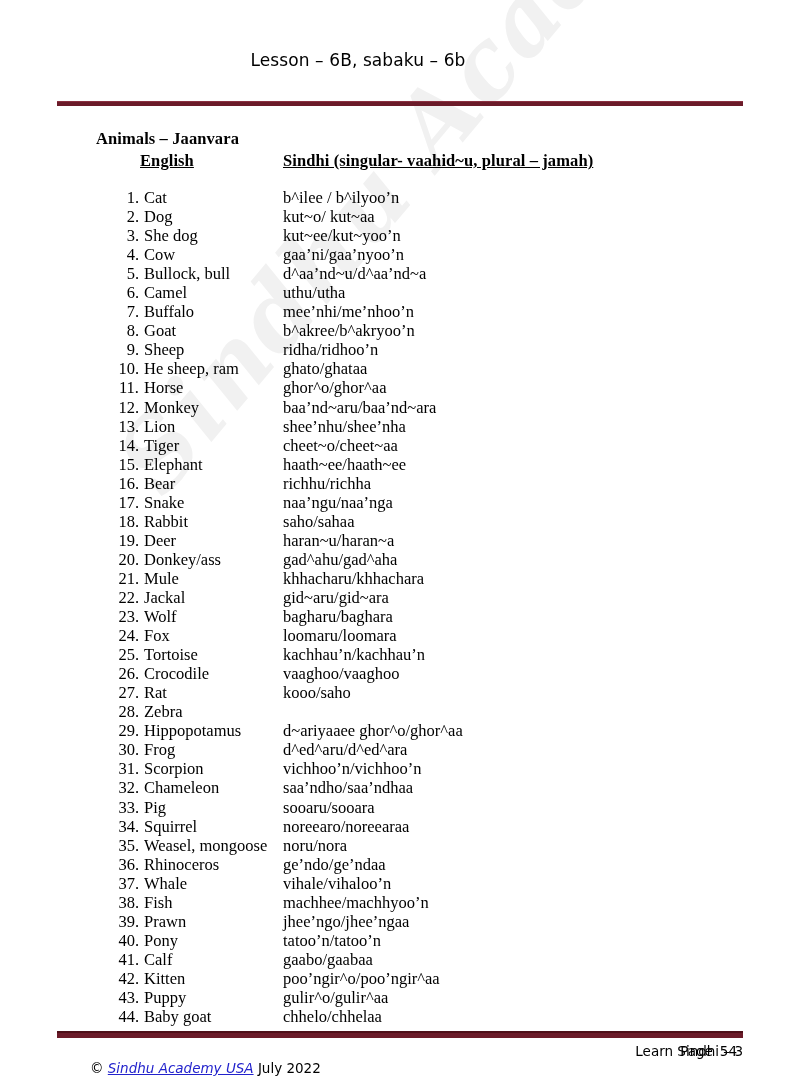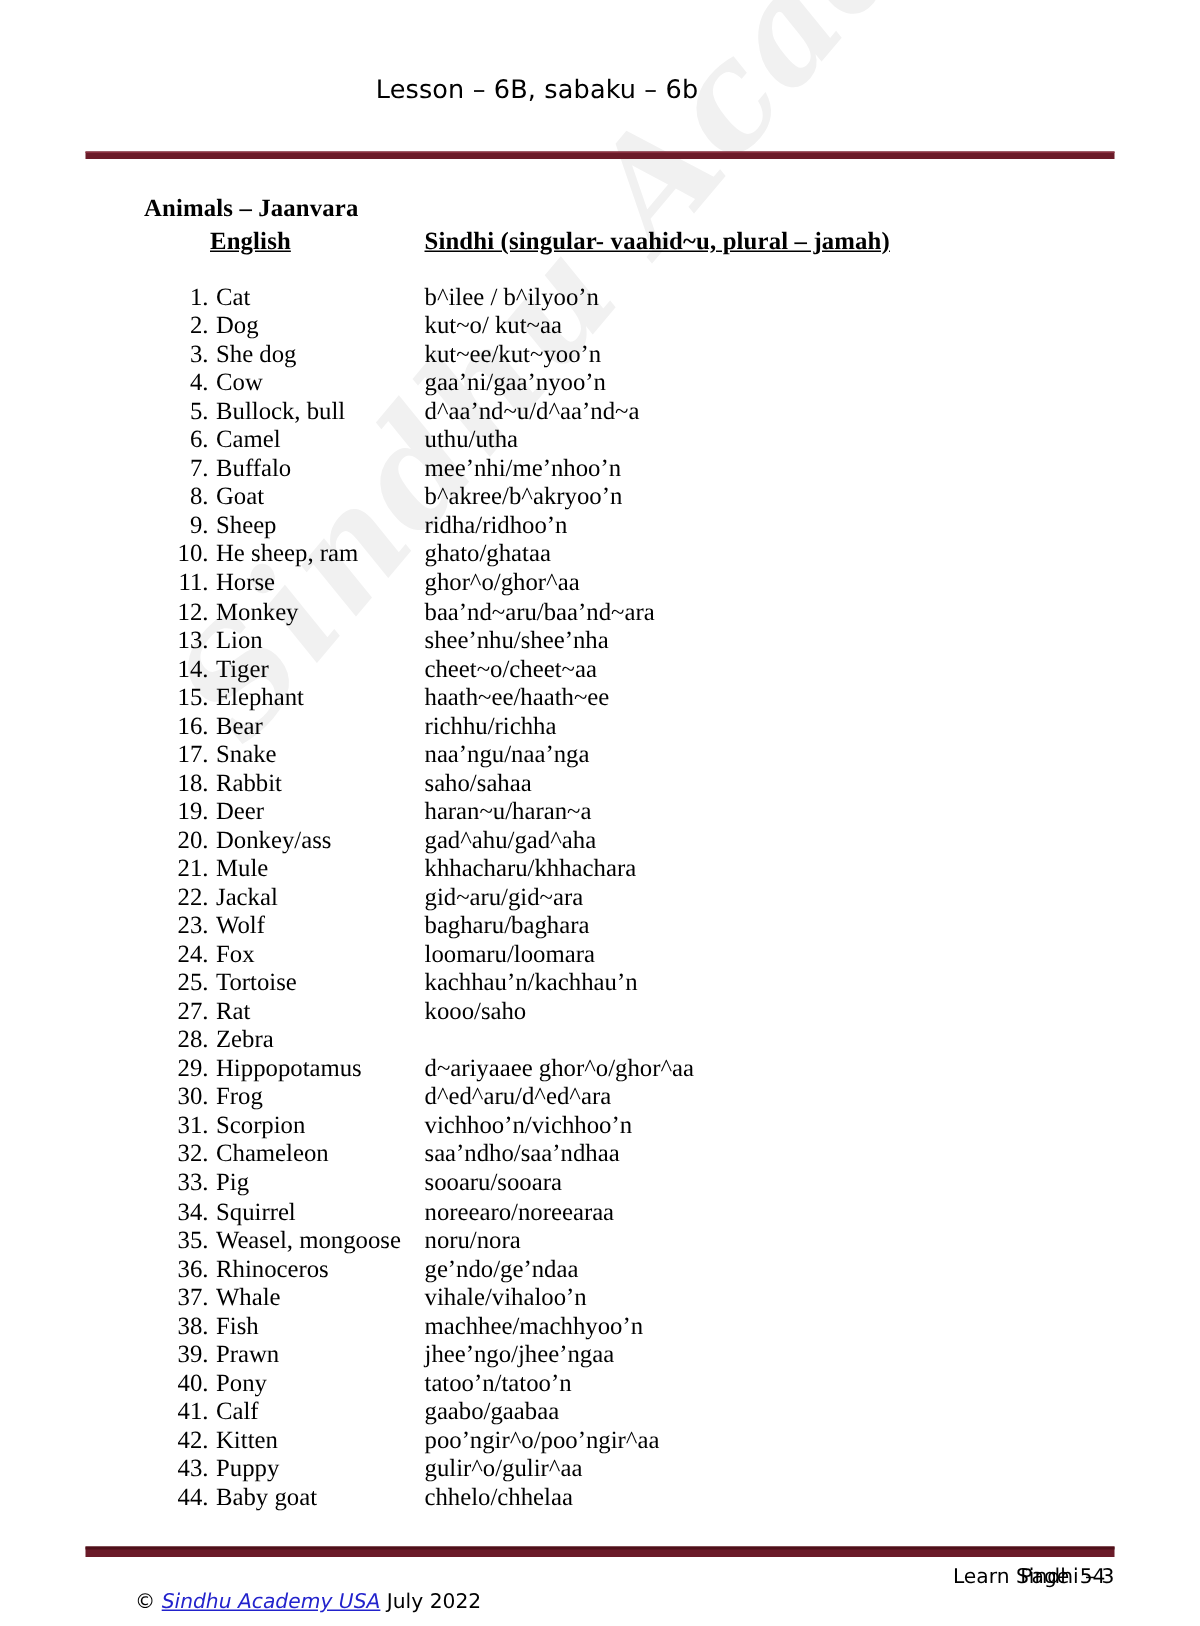--- a/index.html
+++ b/index.html
@@ -318,20 +318,25 @@
           <span class="num">24.</span>
           <span class="eng">Fox</span>
           <span class="sin">loomaru/loomara</span>
         </div>
         <div class="row">
           <span class="num">25.</span>
           <span class="eng">Tortoise</span>
           <span class="sin">kachhau’n/kachhau’n</span>
         </div>
         <div class="row">
+          <span class="num">26.</span>
+          <span class="eng">Crocodile</span>
+          <span class="sin">vaaghoo/vaaghoo</span>
+        </div>
+        <div class="row">
           <span class="num">27.</span>
           <span class="eng">Rat</span>
           <span class="sin">kooo/saho</span>
         </div>
         <div class="row">
           <span class="num">28.</span>
           <span class="eng">Zebra</span>
         </div>
         <div class="row">
           <span class="num">29.</span>

